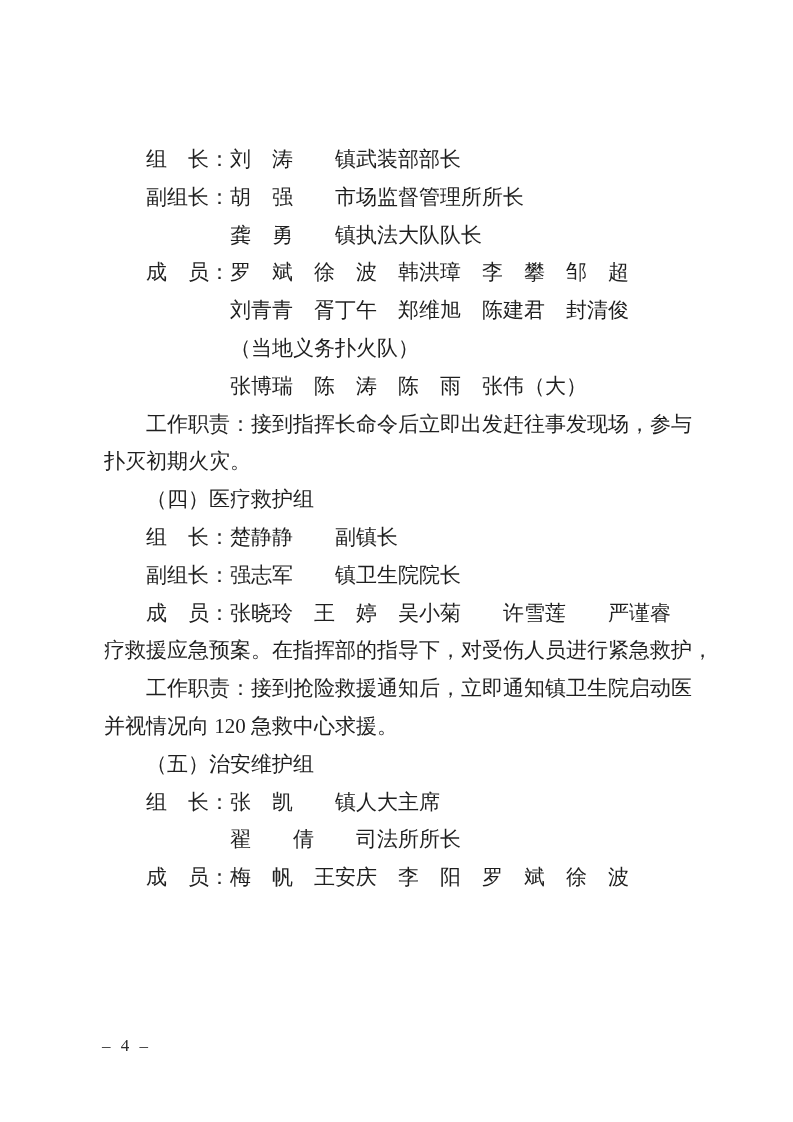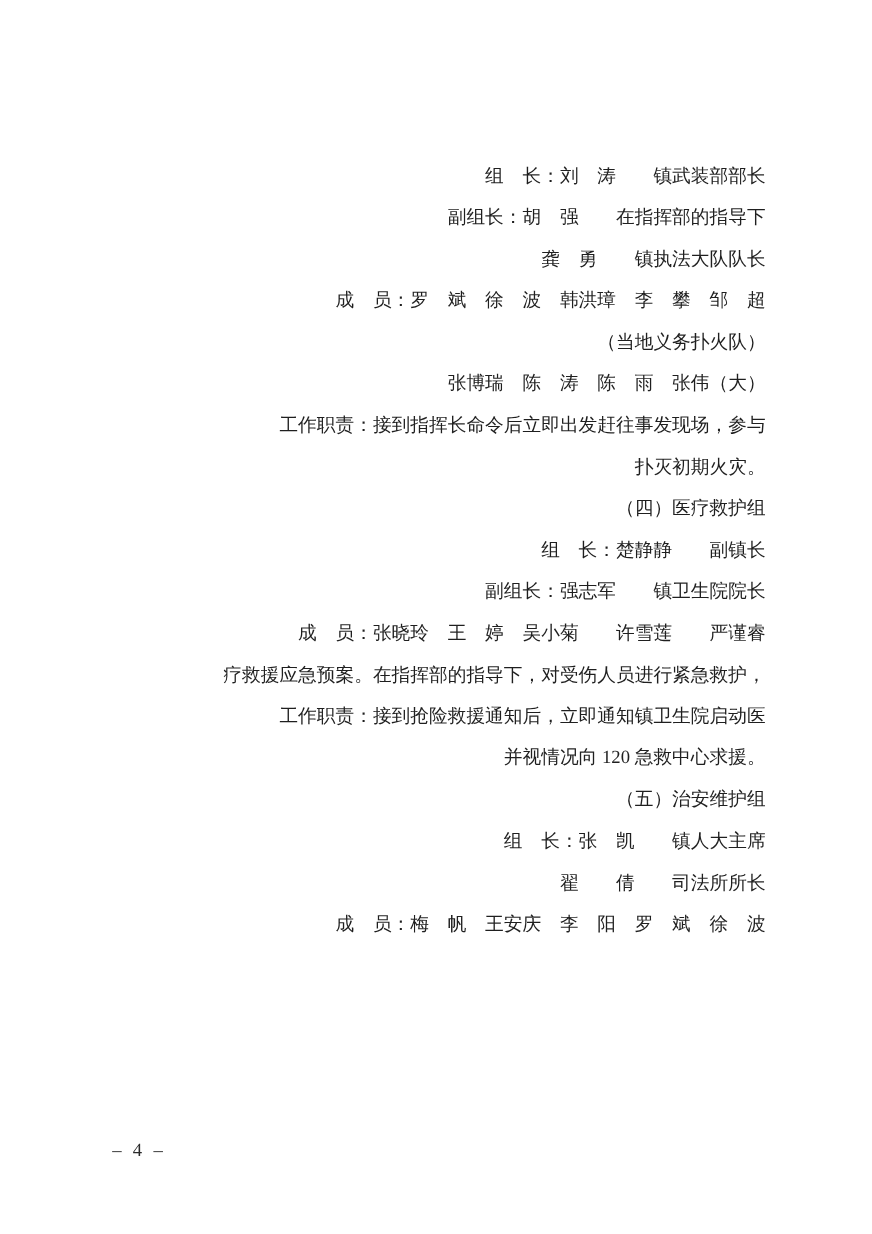--- a/index.html
+++ b/index.html
@@ -21,23 +21,22 @@
     top: 0;
     width: 793px;
     height: 1122px;
     background: #ffffff;
   }
   .text-block {
     position: absolute;
     left: 104px;
     top: 141px;
     width: 592px;
-    font-size: 17px;
+    font-size: 21px;
     line-height: 37.8px;
-    text-align: right;
   }
   .line {
     white-space: pre;
     height: 37.8px;
   }
   
   .ind2 { padding-left: 42px; }
   
   .ind6 { padding-left: 126px; }
   .page-number {
@@ -50,23 +49,24 @@
   }
 </style>
 </head>
 <body>
 
 <div class="page">
   <div class="text-block">
 
     <div>
       <div class="line ind2">组　长：刘　涛　　镇武装部部长</div>
-      <div class="line ind2">副组长：胡　强　　在指挥部的指导下</div>
+      <div class="line ind2">副组长：胡　强　　市场监督管理所所长</div>
       <div class="line ind6">龚　勇　　镇执法大队队长</div>
       <div class="line ind2">成　员：罗　斌　徐　波　韩洪璋　李　攀　邹　超</div>
+      <div class="line ind6">刘青青　胥丁午　郑维旭　陈建君　封清俊</div>
       <div class="line ind6">（当地义务扑火队）</div>
       <div class="line ind6">张博瑞　陈　涛　陈　雨　张伟（大）</div>
       <div class="line ind2">工作职责：接到指挥长命令后立即出发赶往事发现场，参与</div>
       <div class="line">扑灭初期火灾。</div>
     </div>
 
     <div>
       <div class="line ind2">（四）医疗救护组</div>
       <div class="line ind2">组　长：楚静静　　副镇长</div>
       <div class="line ind2">副组长：强志军　　镇卫生院院长</div>

